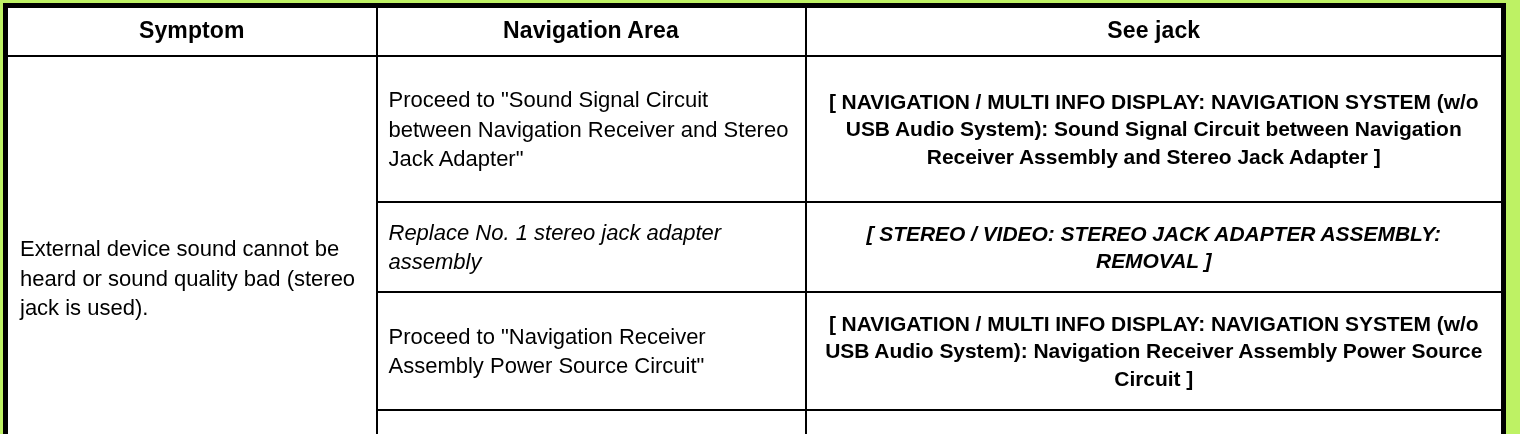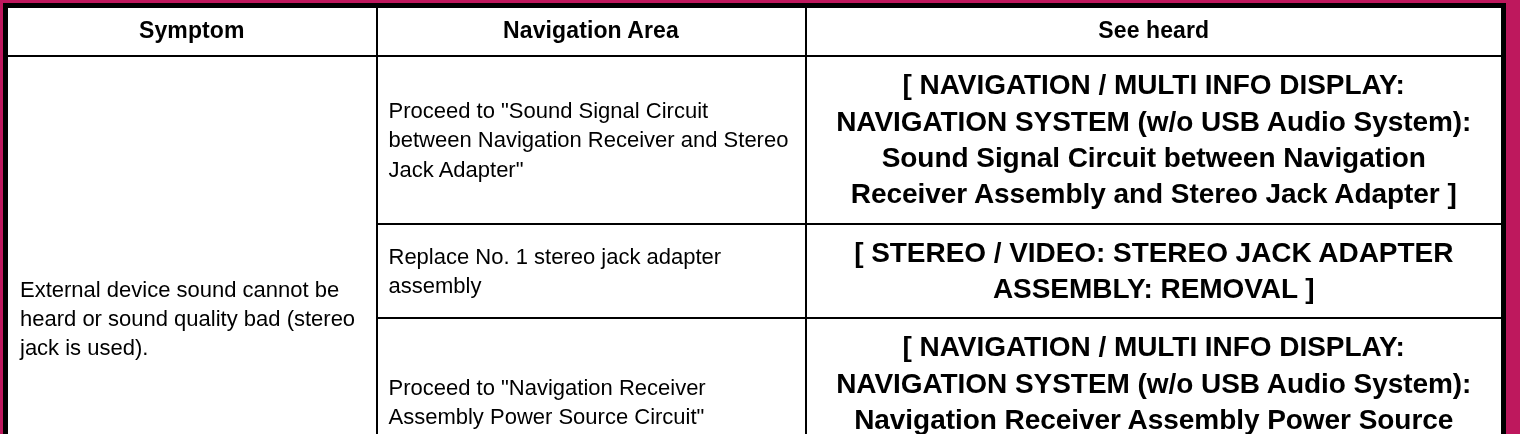--- a/index.html
+++ b/index.html
@@ -12,21 +12,21 @@
     height: 434px;
     font-family: "Liberation Sans", sans-serif;
     color: #000000;
     overflow: hidden;
   }
 
   .sheet {
     position: relative;
     width: 1520px;
     height: 434px;
-    background: #be185d;
+    background: #bef264;
   }
 
   table.dtc-table {
     position: absolute;
     left: 3px;
     top: 3px;
     width: 1498px;
     border-collapse: collapse;
     table-layout: fixed;
     background: #ffffff;
@@ -80,50 +80,50 @@
     padding-left: 11px;
     padding-right: 10px;
     font-size: 22px;
     line-height: 1.33;
   }
 
   td.cell-seepage {
     text-align: center;
     vertical-align: middle;
     font-weight: bold;
-    font-size: 28px;
+    font-size: 21px;
     line-height: 1.30;
     padding-left: 14px;
     padding-right: 14px;
     letter-spacing: -0.05px;
   }
 
   
   tr.row-1 td { height: 124px; }
-  tr.row-2 td { height: 68px; }
+  tr.row-2 td { height: 68px; font-style: italic; }
   tr.row-3 td { height: 96px; }
   tr.row-4 td { height: 68px; }
 </style>
 </head>
 <body>
 
 <div class="sheet">
 
   <table class="dtc-table">
     <colgroup>
       <col class="col-symptom">
       <col class="col-suspected">
       <col class="col-seepage">
     </colgroup>
 
     <thead>
       <tr>
         <th>Symptom</th>
         <th>Navigation Area</th>
-        <th>See heard</th>
+        <th>See jack</th>
       </tr>
     </thead>
 
     <tbody>
 
       <tr class="row-1">
         <td class="cell-symptom" rowspan="4">External device sound cannot be heard or sound quality bad (stereo jack is used).</td>
         <td class="cell-suspected">Proceed to "Sound Signal Circuit between Navigation Receiver and Stereo Jack Adapter"</td>
         <td class="cell-seepage">[ NAVIGATION / MULTI INFO DISPLAY: NAVIGATION SYSTEM (w/o USB Audio System): Sound Signal Circuit between Navigation Receiver Assembly and Stereo Jack Adapter ]</td>
       </tr>

